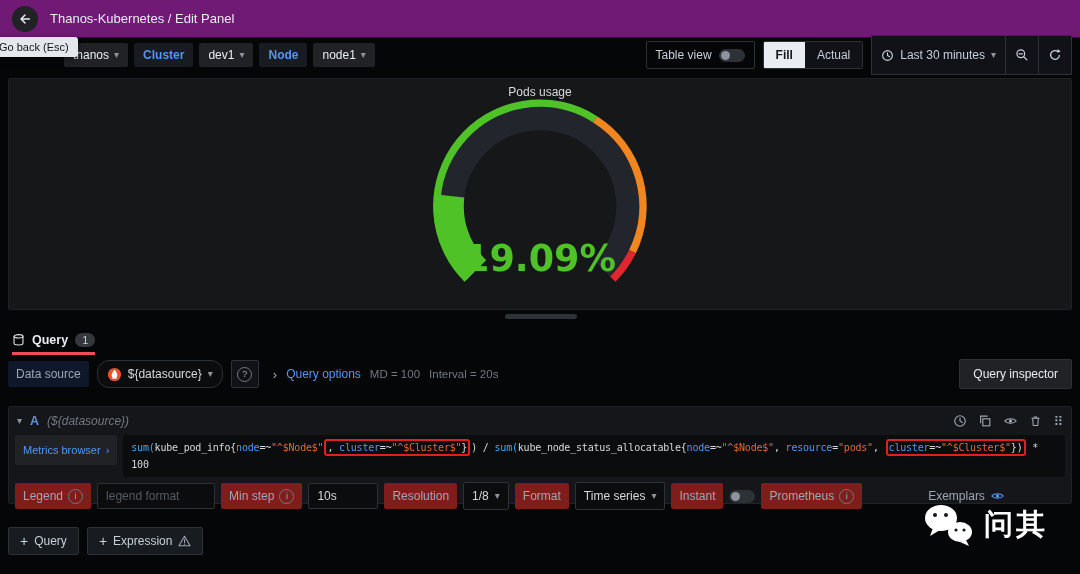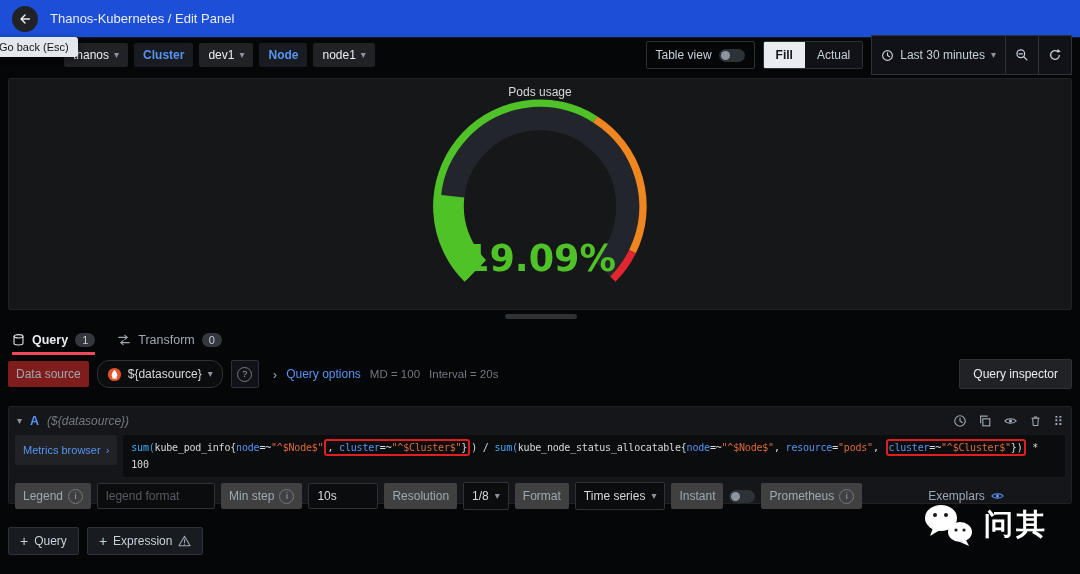--- a/index.html
+++ b/index.html
@@ -1,19 +1,19 @@
 <!DOCTYPE html>
 <html><head>
 <meta charset="utf-8">
 <style>
   html,body{margin:0;padding:0;background:#000;}
   .app{position:relative;width:1080px;height:574px;background:#050607;overflow:hidden;
        font-family:"Liberation Sans","DejaVu Sans",sans-serif;color:#d8d9da;font-size:12px;}
   
-  .topbar{position:absolute;top:0;left:0;right:0;height:38px;background:#1d4ed8;
+  .topbar{position:absolute;top:0;left:0;right:0;height:38px;background:#701a75;
           border-bottom:1px solid #17191c;display:flex;align-items:center;gap:12px;padding:0 12px;box-sizing:border-box;}
   .back-btn{width:26px;height:26px;border-radius:50%;background:#202226;display:flex;align-items:center;justify-content:center;cursor:pointer;}
   .page-title{font-size:13px;color:#e9edf2;font-weight:500;}
   .tooltip{position:absolute;left:-10px;top:37px;background:#e4e7ec;color:#141619;font-size:11px;
            padding:4px 9px;border-radius:3px;z-index:6;font-weight:500;box-shadow:0 2px 6px rgba(0,0,0,.5);}
   
   .toolbar{position:absolute;top:41px;left:8px;right:8px;height:28px;display:flex;align-items:center;gap:6px;}
   .var-first{margin-left:56px;}
   .chip{height:24px;display:flex;align-items:center;gap:5px;padding:0 9px;border-radius:2px;background:#202226;color:#e9edf2;cursor:pointer;}
   .chip-label{background:#181b1f;color:#5794f2;font-weight:600;cursor:default;}
@@ -34,21 +34,21 @@
   .gauge-wrap{display:flex;justify-content:center;}
   .panel-handle{position:absolute;left:505px;top:314px;width:72px;height:5px;border-radius:3px;background:#2c3235;cursor:row-resize;}
   
   .tabsbar{position:absolute;left:8px;top:326px;width:1064px;height:28px;display:flex;align-items:center;gap:22px;padding:0 4px;box-sizing:border-box;}
   .tab{display:flex;align-items:center;gap:7px;height:28px;position:relative;color:#9fa7b3;font-size:12.5px;cursor:pointer;}
   .tab.active{color:#e9edf2;font-weight:600;}
   .tab.active::after{content:'';position:absolute;left:0;right:0;bottom:-1px;height:3px;background:#f2495c;}
   .badge{background:#34373c;color:#c7d0d9;border-radius:9px;padding:1px 7px;font-size:11px;font-weight:400;}
   
   .qtoolbar{position:absolute;left:8px;top:360px;width:1064px;height:28px;display:flex;align-items:center;gap:8px;}
-  .dim-label{height:26px;display:flex;align-items:center;padding:0 8px;background:#7f1d1d;border-radius:2px;color:#9fa7b3;}
+  .dim-label{height:26px;display:flex;align-items:center;padding:0 8px;background:#0f172a;border-radius:2px;color:#9fa7b3;}
   .ds-picker{height:26px;display:flex;align-items:center;gap:6px;padding:0 9px;background:#0b0c0e;border:1px solid #2c3235;border-radius:12px;color:#d8d9da;cursor:pointer;}
   .icon-btn{width:26px;height:26px;display:flex;align-items:center;justify-content:center;border:1px solid #2c3235;border-radius:2px;color:#9fa7b3;background:#111217;cursor:pointer;}
   .qopts{display:flex;align-items:center;gap:9px;margin-left:6px;}
   .chev{color:#9fa7b3;font-size:13px;}
   .blue-link{color:#5794f2;font-weight:500;cursor:pointer;}
   .hint{color:#737880;font-size:11.5px;}
   .qinspector{margin-left:auto;height:28px;display:flex;align-items:center;padding:0 13px;border:1px solid #2c3235;border-radius:2px;background:#202226;color:#e9edf2;font-weight:500;cursor:pointer;}
   
   .qcard{position:absolute;left:8px;top:406px;width:1064px;height:98px;background:#141619;border:1px solid #1f2226;border-radius:2px;box-sizing:border-box;padding:2px 6px;}
   .qhead{display:flex;align-items:center;gap:8px;height:24px;padding:0 2px;}
@@ -57,21 +57,21 @@
   .qhead-icons{margin-left:auto;display:flex;align-items:center;gap:11px;color:#9fa7b3;}
   .qhead-icons > *{cursor:pointer;}
   .grip{font-size:13px;color:#9fa7b3;}
   .qrow{display:flex;align-items:flex-start;gap:6px;margin-top:2px;}
   .metrics-btn{height:30px;display:flex;align-items:center;gap:5px;padding:0 8px;background:#202226;border-radius:2px;color:#5794f2;font-size:11px;font-weight:500;cursor:pointer;white-space:nowrap;}
   .code{flex:1;min-height:30px;background:#0b0c0e;border-radius:2px;padding:4px 4px 4px 8px;
         font-family:"DejaVu Sans Mono","Liberation Mono",monospace;font-size:10px;letter-spacing:-0.2px;line-height:17px;color:#d8d9da;}
   .red-box{display:inline-block;border:2px solid #e02020;border-radius:3px;padding:0 1px;margin:0 1px;line-height:13px;}
   
   .orow{display:flex;align-items:center;gap:6px;margin-top:5px;}
-  .olabel{height:26px;display:flex;align-items:center;gap:5px;padding:0 8px;background:#404040;border-radius:2px;color:#9fa7b3;}
+  .olabel{height:26px;display:flex;align-items:center;gap:5px;padding:0 8px;background:#7f1d1d;border-radius:2px;color:#9fa7b3;}
   .oinput{height:24px;background:#0b0c0e;border:1px solid #2c3235;border-radius:2px;color:#d8d9da;padding:0 8px;font-size:12px;font-family:inherit;box-sizing:content-box;}
   input.oinput::placeholder{color:#565b61;}
   .oselect{height:26px;display:flex;align-items:center;gap:6px;padding:0 8px;background:#0b0c0e;border:1px solid #2c3235;border-radius:2px;color:#d8d9da;cursor:pointer;}
   .circle-i{width:13px;height:13px;border:1px solid #737880;border-radius:50%;display:inline-flex;align-items:center;justify-content:center;font-size:9px;color:#9fa7b3;font-style:normal;}
   
   .footer{position:absolute;left:8px;top:527px;display:flex;gap:8px;}
   .fbtn{height:26px;display:flex;align-items:center;gap:6px;padding:0 11px;border:1px solid #2c3235;border-radius:2px;background:#181b1f;color:#c7d0d9;cursor:pointer;}
   .plus{font-size:14px;color:#c7d0d9;line-height:1;}
   
   .watermark{position:absolute;right:32px;bottom:26px;display:flex;align-items:center;gap:10px;}
@@ -163,28 +163,20 @@
 
   <div class="tabsbar">
     <div class="tab active">
       <svg width="13" height="14" viewBox="0 0 16 16">
         <ellipse cx="8" cy="3.5" rx="5.5" ry="2.1" fill="none" stroke="#e9edf2" stroke-width="1.3"></ellipse>
         <path d="M2.5 3.5 v8.5 c0 1.2 2.5 2.1 5.5 2.1 s5.5 -.9 5.5 -2.1 v-8.5" fill="none" stroke="#e9edf2" stroke-width="1.3"></path>
       </svg>
       <span>Query</span>
       <span class="badge">1</span>
     </div>
-    <div class="tab">
-      <svg width="14" height="14" viewBox="0 0 16 16">
-        <path d="M2 5 H11 M9 2.7 L11.8 5 L9 7.3" fill="none" stroke="#9fa7b3" stroke-width="1.3" stroke-linecap="round" stroke-linejoin="round"></path>
-        <path d="M14 11 H5 M7 8.7 L4.2 11 L7 13.3" fill="none" stroke="#9fa7b3" stroke-width="1.3" stroke-linecap="round" stroke-linejoin="round"></path>
-      </svg>
-      <span>Transform</span>
-      <span class="badge">0</span>
-    </div>
   </div>
 
   <div class="qtoolbar">
     <div class="dim-label">Data source</div>
     <div class="ds-picker">
       <svg width="15" height="15" viewBox="0 0 16 16">
         <circle cx="8" cy="8" r="7" fill="#e6522c"></circle>
         <path d="M8 2.8 C10 5.2 11 6.8 11 8.6 a3 3 0 0 1 -6 0 C5 6.8 6 5.2 8 2.8 Z" fill="#fff"></path>
         <rect x="5.6" y="11" width="4.8" height="1.4" fill="#fff"></rect>
       </svg>

